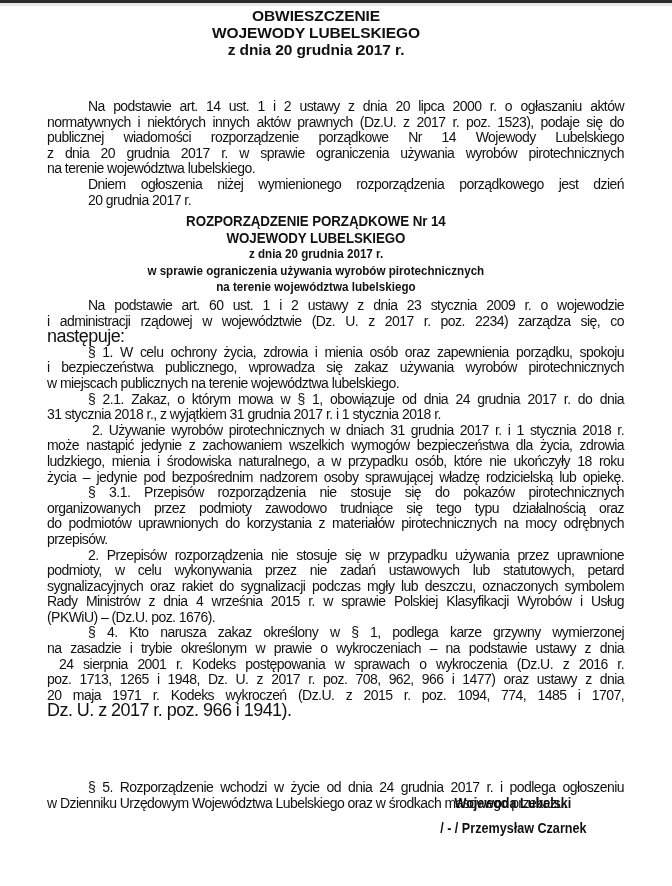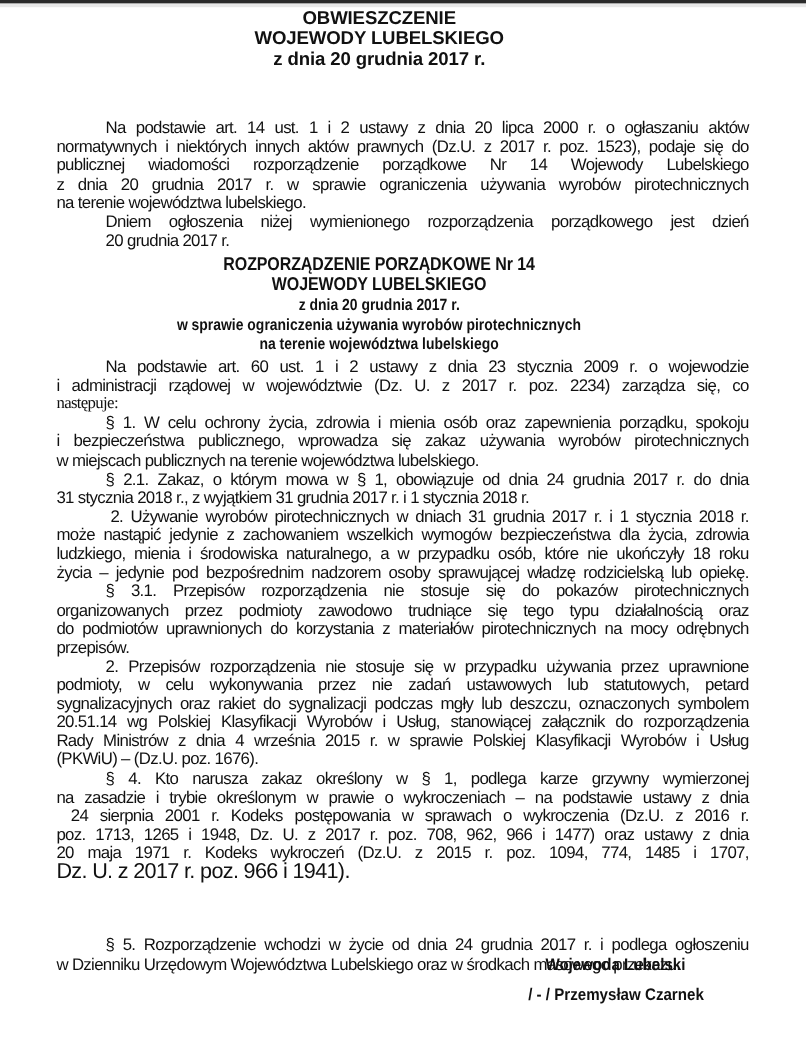--- a/index.html
+++ b/index.html
@@ -59,21 +59,21 @@
     <div class="t1"><span class="cond">ROZPORZĄDZENIE PORZĄDKOWE Nr 14</span></div>
     <div class="t1"><span class="cond">WOJEWODY LUBELSKIEGO</span></div>
     <div class="t2"><span class="cond">z dnia 20 grudnia 2017 r.</span></div>
     <div class="t2"><span class="cond">w sprawie ograniczenia używania wyrobów pirotechnicznych</span></div>
     <div class="t2"><span class="cond">na terenie województwa lubelskiego</span></div>
   </div>
 
   <div class="body-block" style="top:298px;">
     <div class="ln j ind" style="font-size: 14px; letter-spacing: -0.55px; word-spacing: 0px;">Na podstawie art. 60 ust. 1 i 2 ustawy z dnia 23 stycznia 2009 r. o wojewodzie</div>
     <div class="ln j" style="font-size: 14px; letter-spacing: -0.55px; word-spacing: 0px;">i administracji rządowej w województwie (Dz. U. z 2017 r. poz. 2234)  zarządza się, co</div>
-    <div class="ln" style="font-size: 14px; letter-spacing: -0.55px; font-family: Liberation Serif, serif;">następuje:</div>
+    <div class="ln" style="font-size: 18px; letter-spacing: -0.55px;">następuje:</div>
 
     <div class="ln j ind" style="font-size: 14px; letter-spacing: -0.55px; word-spacing: 0px;">§ 1. W celu ochrony życia, zdrowia i mienia osób oraz zapewnienia porządku, spokoju</div>
     <div class="ln j" style="font-size: 14px; letter-spacing: -0.55px; word-spacing: 0px;">i bezpieczeństwa publicznego, wprowadza się zakaz używania wyrobów pirotechnicznych</div>
     <div class="ln" style="font-size: 14px; letter-spacing: -0.55px;">w miejscach publicznych na terenie województwa lubelskiego.</div>
 
     <div class="ln j ind" style="font-size: 14px; letter-spacing: -0.55px; word-spacing: 0px;">§ 2.1. Zakaz, o którym mowa w § 1, obowiązuje od dnia 24 grudnia 2017 r. do dnia</div>
     <div class="ln" style="font-size: 14px; letter-spacing: -0.55px;">31 stycznia 2018 r., z wyjątkiem 31 grudnia 2017 r. i 1 stycznia 2018 r.</div>
 
     <div class="ln j ind2" style="font-size: 14px; letter-spacing: -0.55px; word-spacing: 0px;">2. Używanie wyrobów pirotechnicznych w dniach 31 grudnia 2017 r. i 1 stycznia 2018 r.</div>
     <div class="ln j" style="font-size: 14px; letter-spacing: -0.55px; word-spacing: 0px;">może nastąpić jedynie z zachowaniem wszelkich wymogów bezpieczeństwa dla życia, zdrowia</div>
@@ -81,21 +81,20 @@
     <div class="ln j" style="font-size: 14px; letter-spacing: -0.55px; word-spacing: 0px;">życia – jedynie pod bezpośrednim nadzorem osoby sprawującej władzę rodzicielską lub opiekę.</div>
 
     <div class="ln j ind" style="font-size: 14px; letter-spacing: -0.55px; word-spacing: 0px;">§ 3.1. Przepisów rozporządzenia nie stosuje się do pokazów pirotechnicznych</div>
     <div class="ln j" style="font-size: 14px; letter-spacing: -0.55px; word-spacing: 0px;">organizowanych przez podmioty zawodowo trudniące się tego typu działalnością oraz</div>
     <div class="ln j" style="font-size: 14px; letter-spacing: -0.55px; word-spacing: 0px;">do podmiotów uprawnionych do korzystania z materiałów pirotechnicznych na mocy odrębnych</div>
     <div class="ln" style="font-size: 14px; letter-spacing: -0.55px;">przepisów.</div>
 
     <div class="ln j ind" style="font-size: 14px; letter-spacing: -0.55px; word-spacing: 0px;">2. Przepisów rozporządzenia nie stosuje się w przypadku używania przez uprawnione</div>
     <div class="ln j" style="font-size: 14px; letter-spacing: -0.55px; word-spacing: 0px;">podmioty, w celu wykonywania przez nie zadań ustawowych lub statutowych, petard</div>
     <div class="ln j" style="font-size: 14px; letter-spacing: -0.55px; word-spacing: 0px;">sygnalizacyjnych oraz rakiet do sygnalizacji podczas mgły lub deszczu, oznaczonych symbolem</div>
-    <div class="ln j" style="font-size: 14px; letter-spacing: -0.55px; word-spacing: 0px;">20.51.14 wg Polskiej Klasyfikacji Wyrobów i Usług, stanowiącej załącznik do rozporządzenia</div>
     <div class="ln j" style="font-size: 14px; letter-spacing: -0.55px; word-spacing: 0px;">Rady Ministrów z dnia 4 września 2015 r. w sprawie Polskiej Klasyfikacji Wyrobów i Usług</div>
     <div class="ln" style="font-size: 14px; letter-spacing: -0.55px;">(PKWiU) – (Dz.U. poz. 1676).</div>
 
     <div class="ln j ind" style="font-size: 14px; letter-spacing: -0.55px; word-spacing: 0px;">§ 4. Kto narusza zakaz określony w § 1, podlega karze grzywny wymierzonej</div>
     <div class="ln j" style="font-size: 14px; letter-spacing: -0.55px; word-spacing: 0px;">na zasadzie i trybie określonym w prawie o wykroczeniach – na podstawie ustawy z dnia</div>
     <div class="ln j" style="font-size: 14px; letter-spacing: -0.55px; word-spacing: 0px; margin-left: 12px;">24 sierpnia 2001 r. Kodeks postępowania w sprawach o wykroczenia (Dz.U. z 2016 r.</div>
     <div class="ln j" style="font-size: 14px; letter-spacing: -0.55px; word-spacing: 0px;">poz. 1713, 1265 i 1948, Dz. U. z 2017 r. poz. 708, 962, 966 i 1477)  oraz ustawy z dnia</div>
     <div class="ln j" style="font-size: 14px; letter-spacing: -0.55px; word-spacing: 0px;">20 maja 1971 r. Kodeks wykroczeń (Dz.U. z 2015 r. poz. 1094, 774, 1485 i 1707,</div>
     <div class="ln" style="font-size: 18px; letter-spacing: -0.55px;">Dz. U. z 2017 r. poz. 966 i 1941).</div>
   </div>

